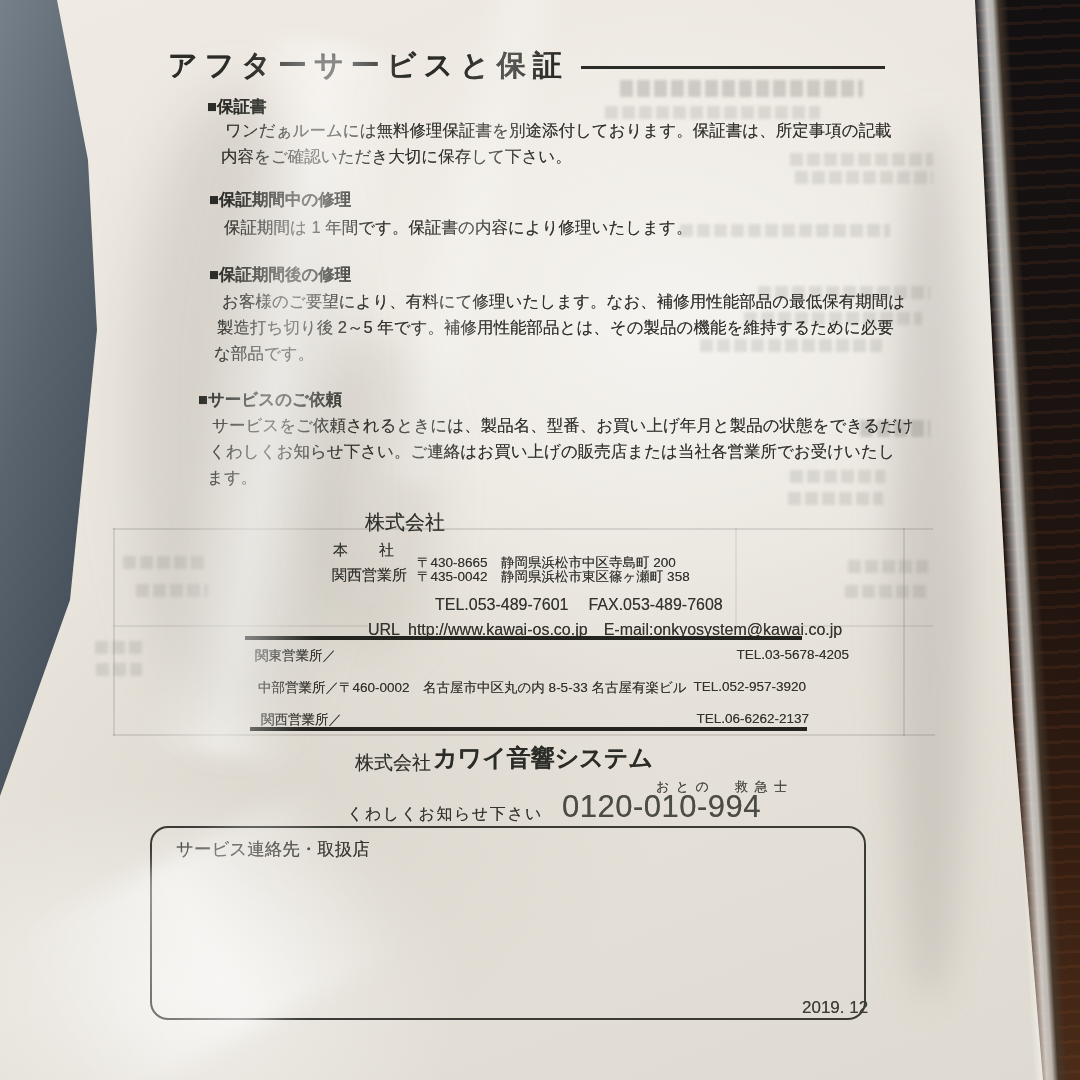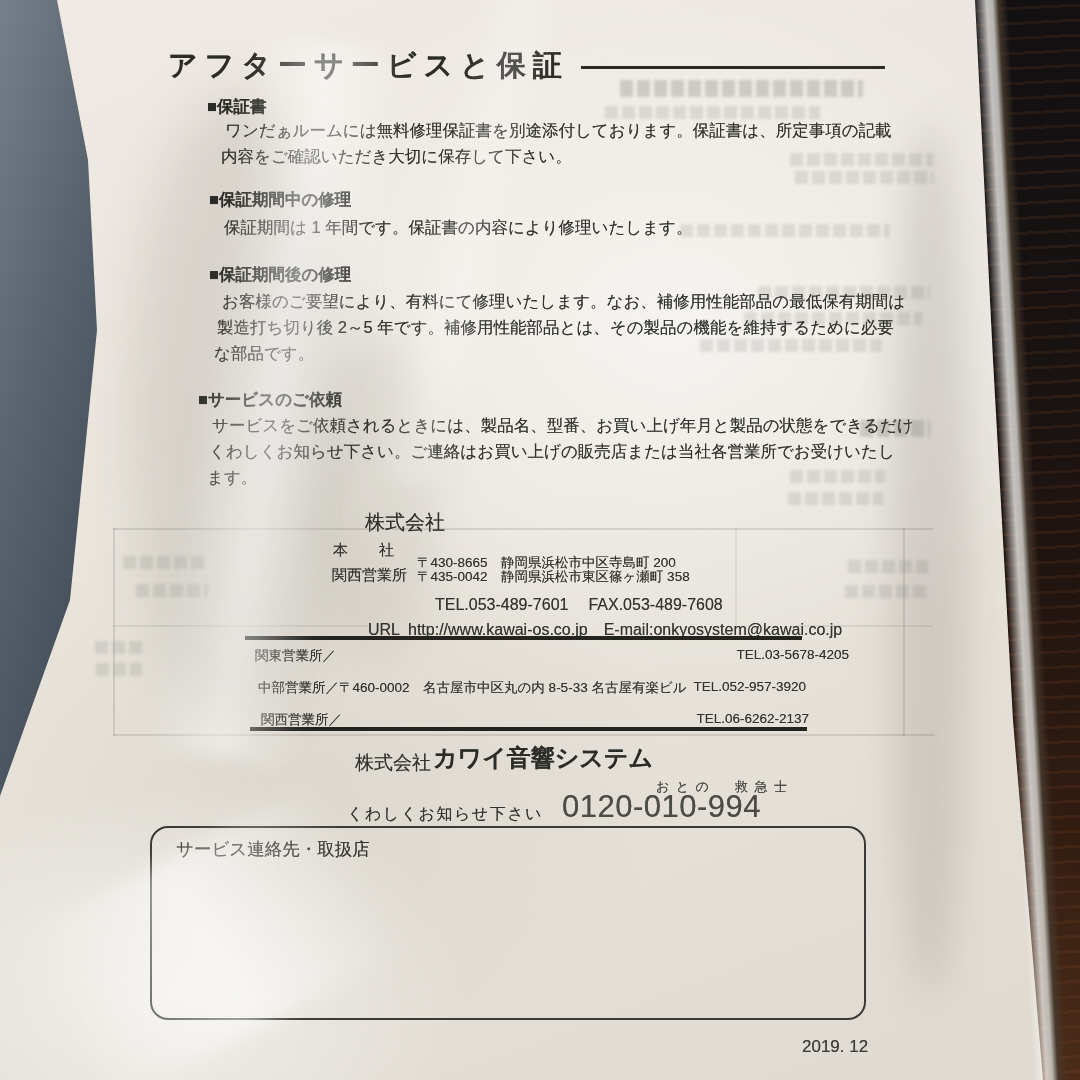--- a/index.html
+++ b/index.html
@@ -157,20 +157,20 @@
     <div class="t" style="left:433px;top:742px;font-size:24px;font-weight:bold;color:#2b2b27;">カワイ音響システム</div>
 
     <div class="t" style="left:656px;top:778px;font-size:13px;letter-spacing:6.5px;color:#45453f;">おとの　救急士</div>
     <div class="t" style="left:347px;top:804px;font-size:16px;letter-spacing:1.5px;">くわしくお知らせ下さい</div>
     <div class="t" style="left:562px;top:789px;font-size:31px;font-weight:normal;letter-spacing:.5px;color:#4c4c47;">0120-010-994</div>
 
     <div class="svc-box">
       <div class="t" style="left:24px;top:9px;font-size:17.5px;">サービス連絡先・取扱店</div>
     </div>
 
-    <div class="t" style="left:802px;top:1037px;font-size:17px;color:#3b3b37;">2019. 12</div>
+    <div class="t" style="left:802px;top:998px;font-size:17px;color:#3b3b37;">2019. 12</div>
   </div>
 
   <div class="sheen s1"></div>
   <div class="sheen s2"></div>
   <div class="sheen s3"></div>
   <div class="sleeve-edge"></div>
 </div>
 
 </body></html>

